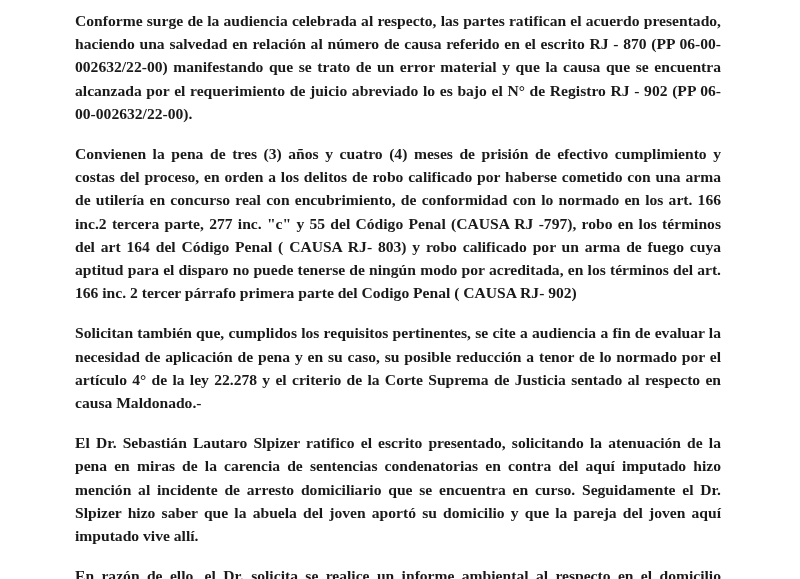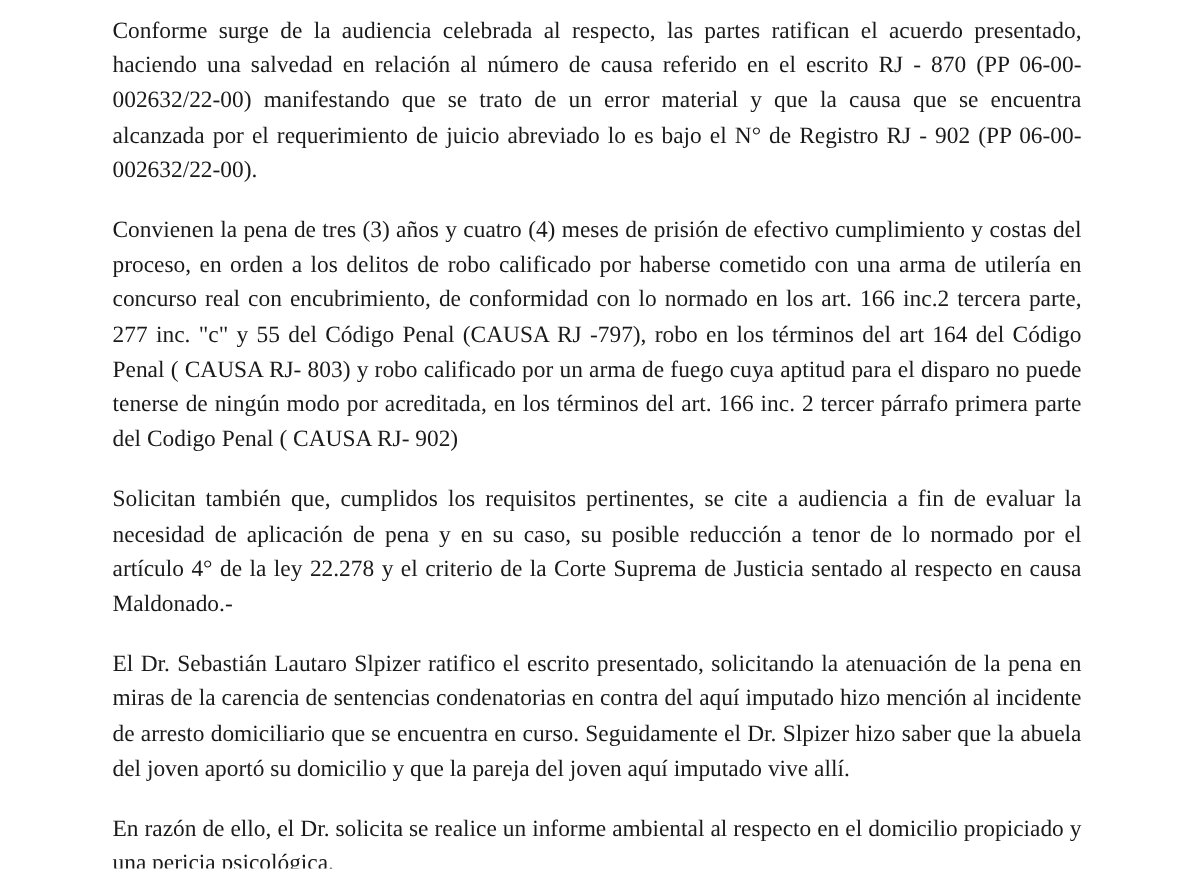--- a/index.html
+++ b/index.html
@@ -20,20 +20,21 @@
       width: 646px;
       font-family: "Liberation Serif", serif;
       font-size: 15.6px;
       line-height: 23.2px;
       color: #1a1a1a;
     }
     .para {
       margin: 0 0 17px 0;
       text-align: justify;
       text-align-last: left;
+      font-weight: bold;
     }
   </style>
 </head>
 <body>
 
 <div class="page">
   <p class="para">Conforme surge de la audiencia celebrada al respecto, las partes ratifican el acuerdo presentado, haciendo una salvedad en relación al número de causa referido en el escrito RJ - 870 (PP 06-00-002632/22-00) manifestando que se trato de un error material y que la causa que se encuentra alcanzada por el requerimiento de juicio abreviado lo es bajo el N° de Registro RJ - 902 (PP 06-00-002632/22-00).</p>
   <p class="para">Convienen la pena de tres (3) años y cuatro (4) meses de prisión de efectivo cumplimiento y costas del proceso, en orden a los delitos de robo calificado por haberse cometido con una arma de utilería en concurso real con encubrimiento, de conformidad con lo normado en los art. 166 inc.2 tercera parte, 277 inc. "c" y 55 del Código Penal (CAUSA RJ -797), robo en los términos del art 164 del Código Penal ( CAUSA RJ- 803) y robo calificado por un arma de fuego cuya aptitud para el disparo no puede tenerse de ningún modo por acreditada, en los términos del art. 166 inc. 2 tercer párrafo primera parte del Codigo Penal ( CAUSA RJ- 902)</p>
   <p class="para">Solicitan también que, cumplidos los requisitos pertinentes, se cite a audiencia a fin de evaluar la necesidad de aplicación de pena y en su caso, su posible reducción a tenor de lo normado por el artículo 4° de la ley 22.278 y el criterio de la Corte Suprema de Justicia sentado al respecto en causa Maldonado.-</p>
   <p class="para">El Dr. Sebastián Lautaro Slpizer ratifico el escrito presentado, solicitando la atenuación de la pena en miras de la carencia de sentencias condenatorias en contra del aquí imputado hizo mención al incidente de arresto domiciliario que se encuentra en curso. Seguidamente el Dr. Slpizer hizo saber que la abuela del joven aportó su domicilio y que la pareja del joven aquí imputado vive allí.</p>

